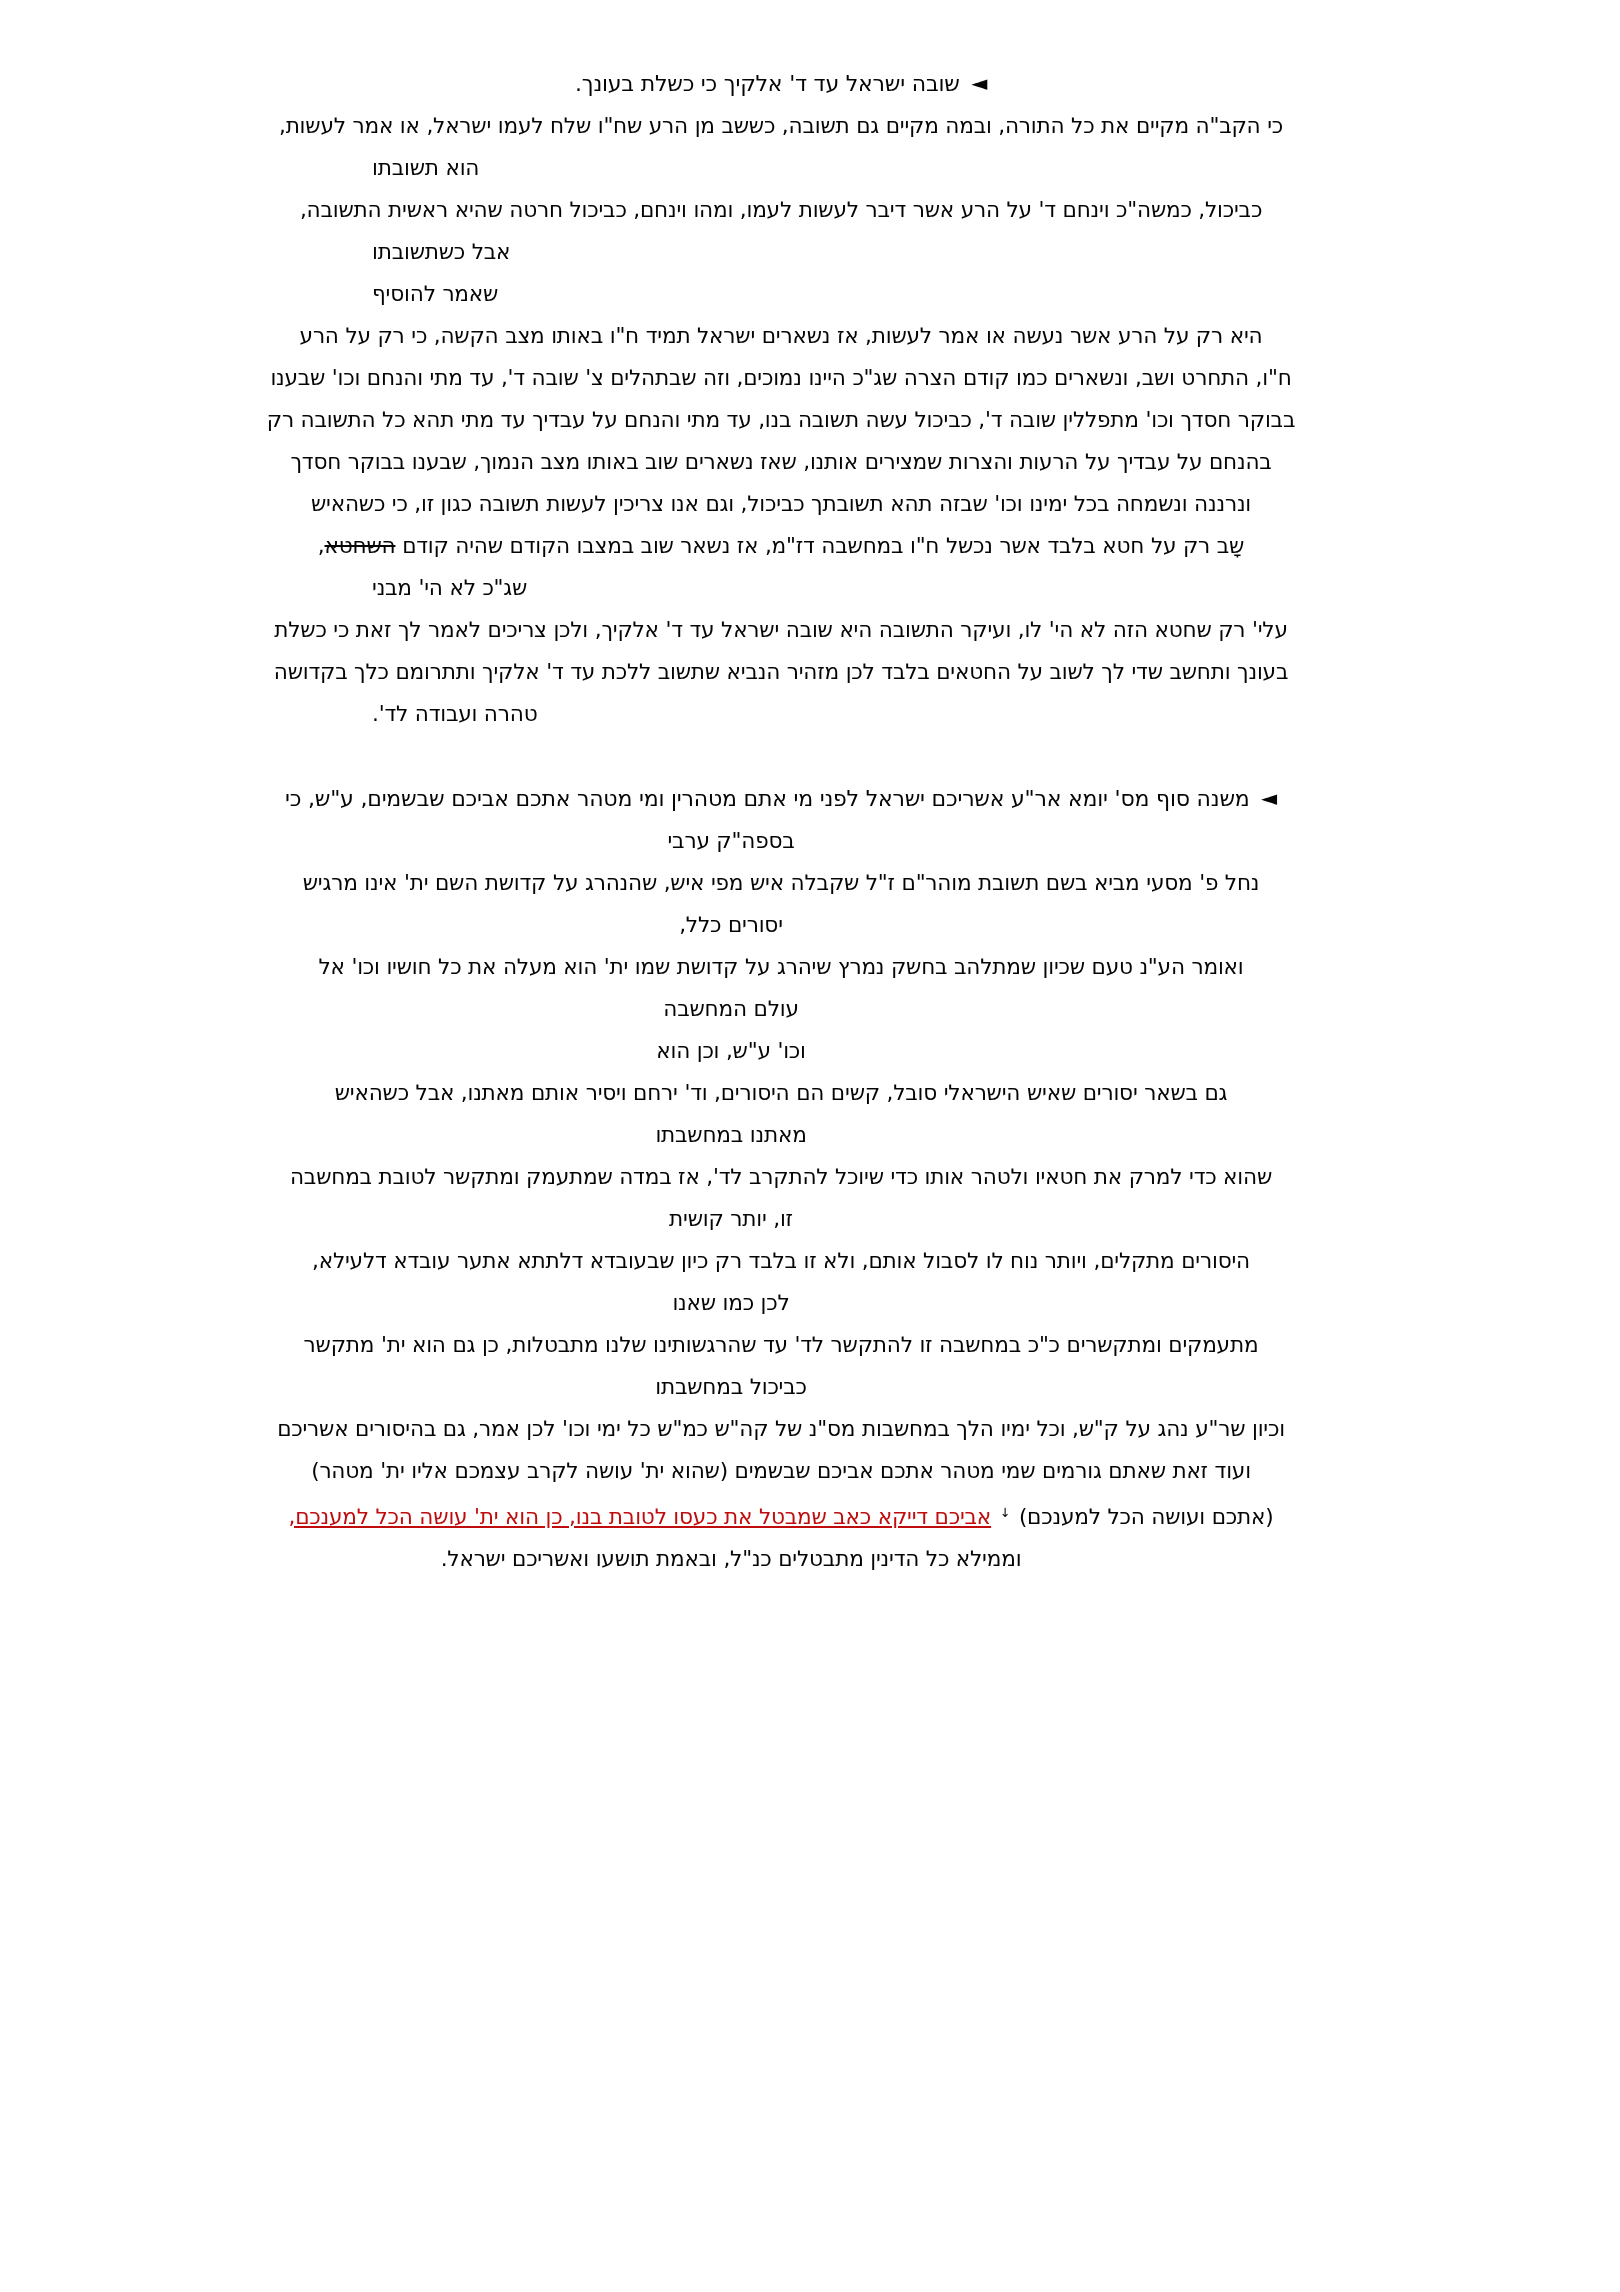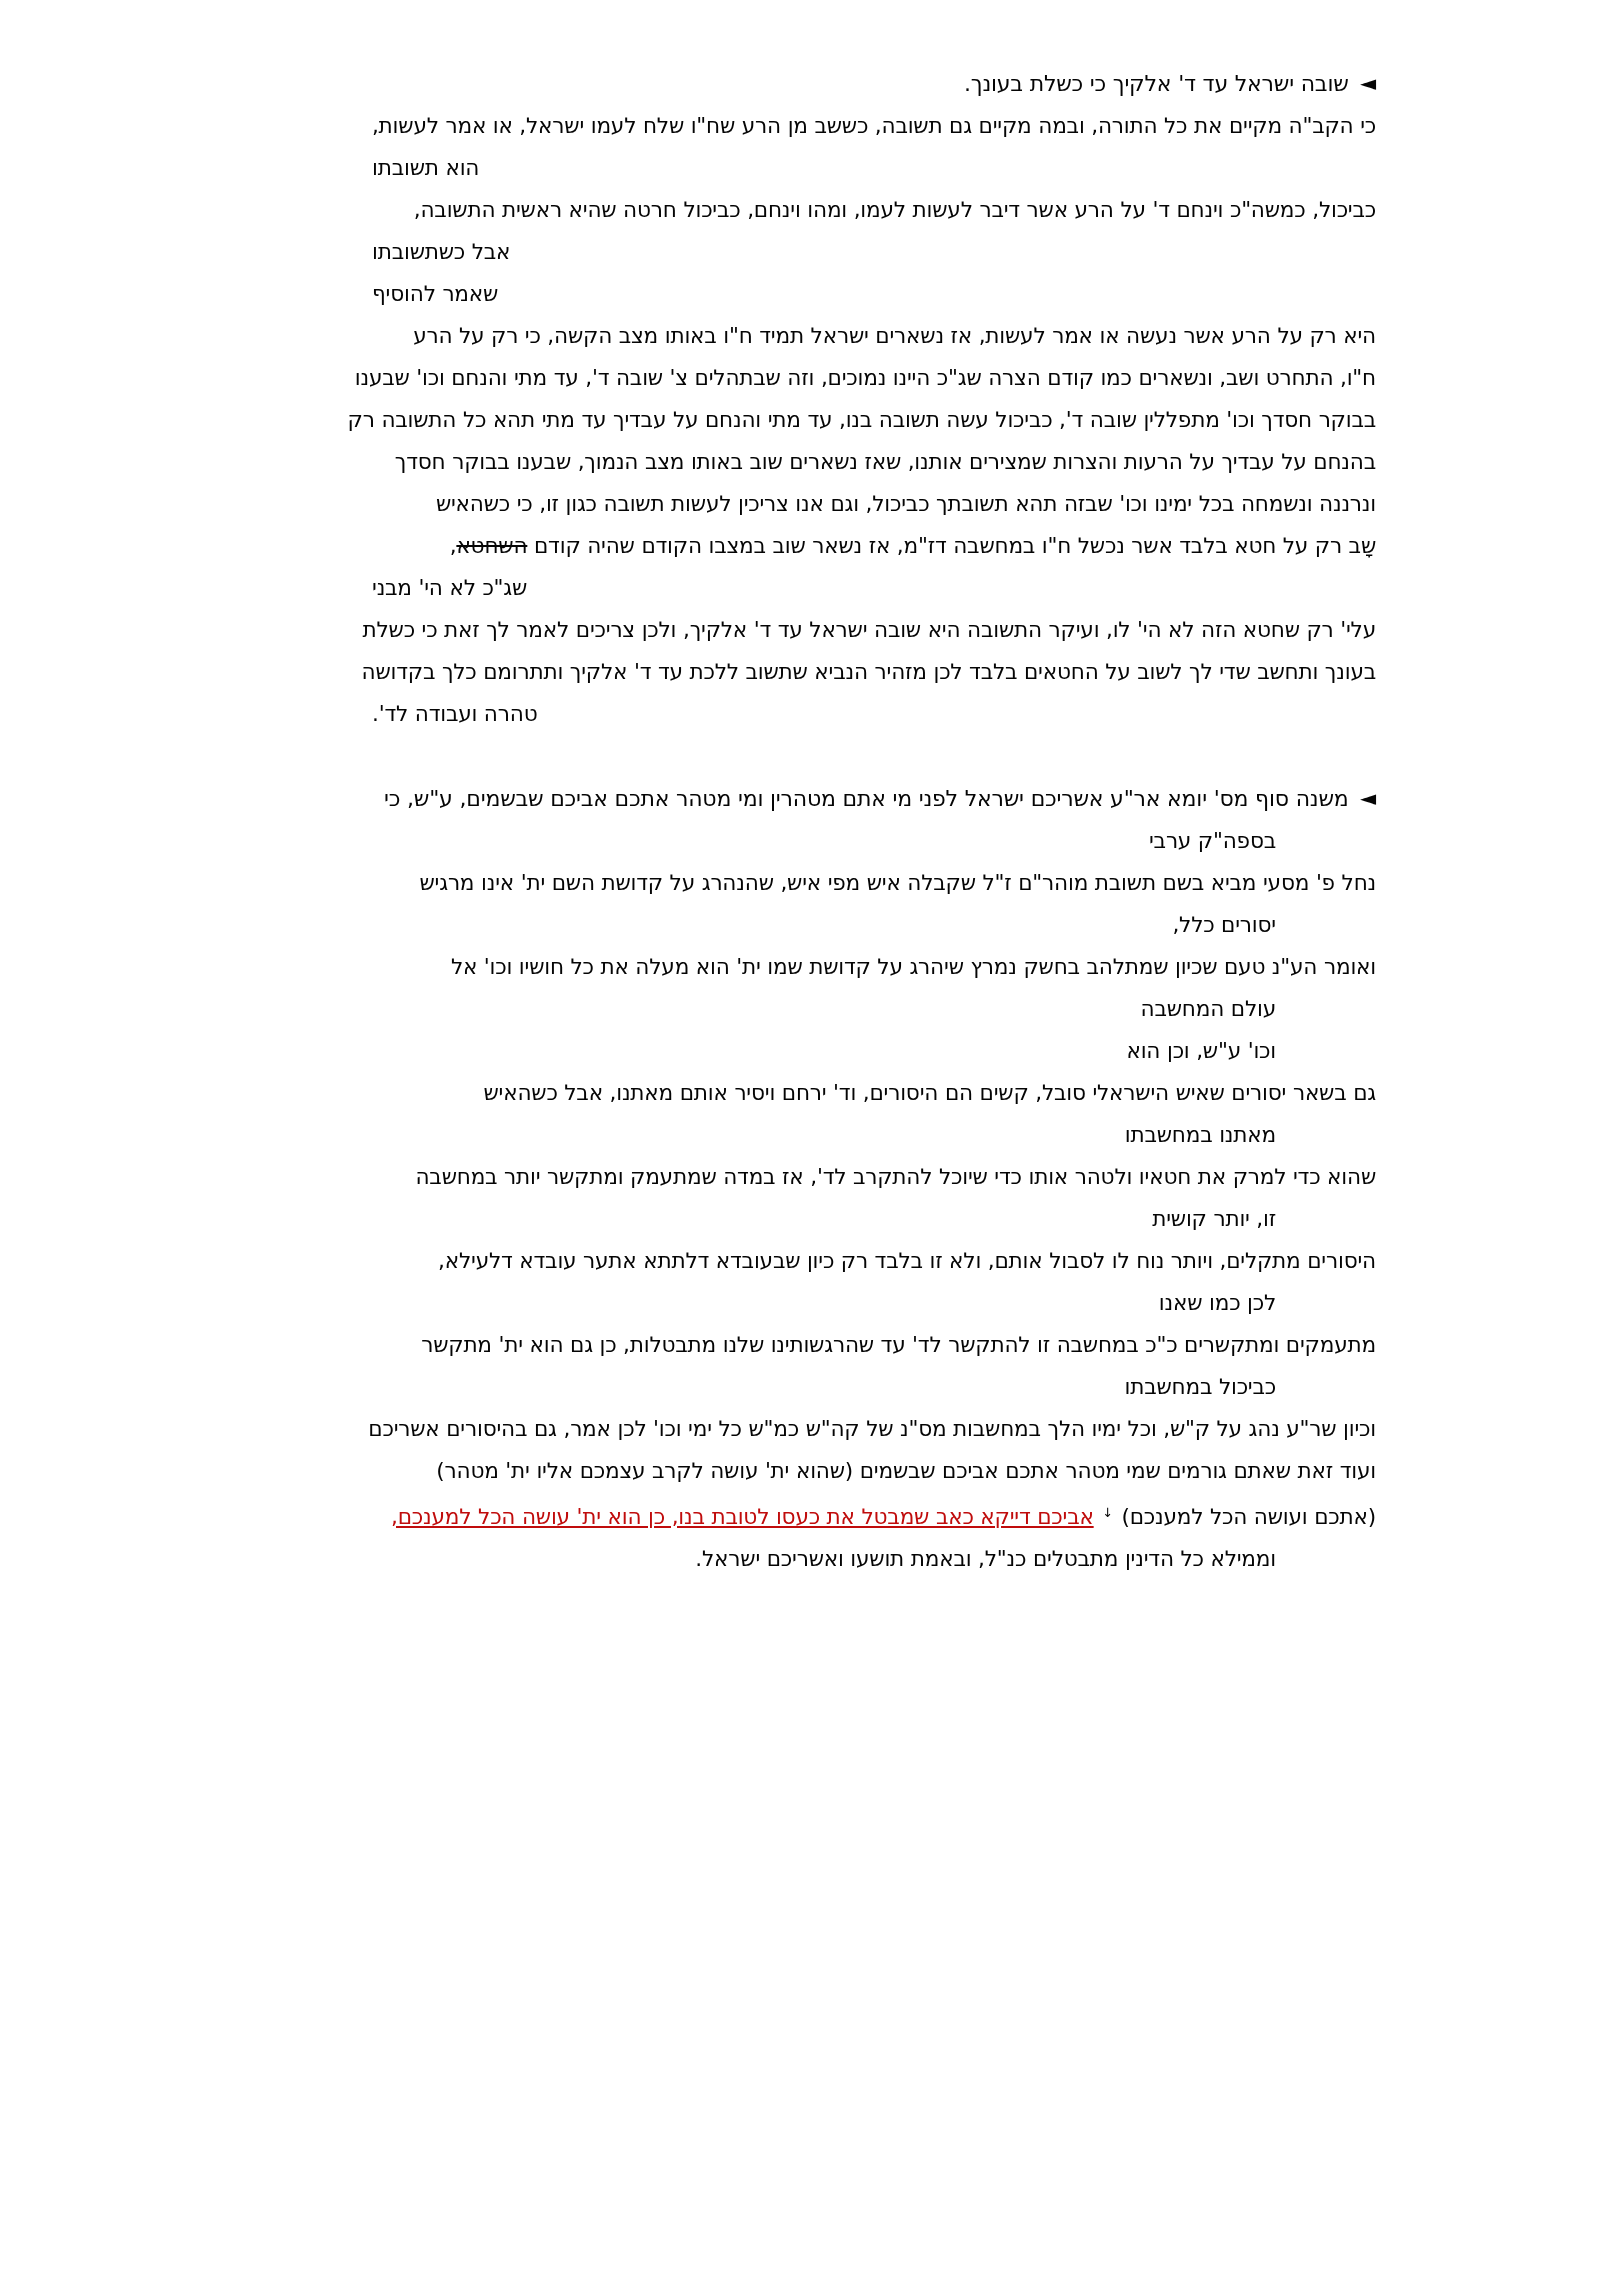--- a/index.html
+++ b/index.html
@@ -18,21 +18,21 @@
     right: 244px;
     width: 1190px;
     direction: rtl;
     unicode-bidi: embed;
     color: #050505;
     font-size: 21.6px;
     line-height: 42px;
     letter-spacing: -0.2px;
   }
   .section + .section { margin-top: 43px; }
-  .line { text-align: right; white-space: nowrap; }
+  .line { text-align: center; white-space: nowrap; }
   .line.header { font-size: 22px; }
   .line.center { text-align: left; padding-left: 186px; }
   .line.indent { padding-right: 100px; }
   .bullet {
     display: inline-block;
     margin-left: 11.8px;
     font-size: 20.6px;
     transform: translateY(-1px);
   }
   .strike { text-decoration: line-through; text-decoration-thickness: 2px; }
@@ -69,21 +69,21 @@
       <div class="section">
         <div class="line header"><span class="bullet">◄</span><span>משנה סוף מס' יומא אר"ע אשריכם ישראל לפני מי אתם מטהרין ומי מטהר אתכם אביכם שבשמים, ע"ש, כי</span></div>
         <div class="line indent"><span>בספה"ק ערבי</span></div>
         <div class="line full"><span>נחל פ' מסעי מביא בשם תשובת מוהר"ם ז"ל שקבלה איש מפי איש, שהנהרג על קדושת השם ית' אינו מרגיש</span></div>
         <div class="line indent"><span>יסורים כלל,</span></div>
         <div class="line full"><span>ואומר הע"נ טעם שכיון שמתלהב בחשק נמרץ שיהרג על קדושת שמו ית' הוא מעלה את כל חושיו וכו' אל</span></div>
         <div class="line indent"><span>עולם המחשבה</span></div>
         <div class="line indent"><span>וכו' ע"ש, וכן הוא</span></div>
         <div class="line full"><span>גם בשאר יסורים שאיש הישראלי סובל, קשים הם היסורים, וד' ירחם ויסיר אותם מאתנו, אבל כשהאיש</span></div>
         <div class="line indent"><span>מאתנו במחשבתו</span></div>
-        <div class="line full"><span>שהוא כדי למרק את חטאיו ולטהר אותו כדי שיוכל להתקרב לד', אז במדה שמתעמק ומתקשר יותר במחשבה</span></div>
+        <div class="line full"><span>שהוא כדי למרק את חטאיו ולטהר אותו כדי שיוכל להתקרב לד', אז במדה שמתעמק ומתקשר לטובת במחשבה</span></div>
         <div class="line indent"><span>זו, יותר קושית</span></div>
         <div class="line full"><span>היסורים מתקלים, ויותר נוח לו לסבול אותם, ולא זו בלבד רק כיון שבעובדא דלתתא אתער עובדא דלעילא,</span></div>
         <div class="line indent"><span>לכן כמו שאנו</span></div>
         <div class="line full"><span>מתעמקים ומתקשרים כ"כ במחשבה זו להתקשר לד' עד שהרגשותינו שלנו מתבטלות, כן גם הוא ית' מתקשר</span></div>
         <div class="line indent"><span>כביכול במחשבתו</span></div>
         <div class="line full"><span>וכיון שר"ע נהג על ק"ש, וכל ימיו הלך במחשבות מס"נ של קה"ש כמ"ש כל ימי וכו' לכן אמר, גם בהיסורים אשריכם</span></div>
         <div class="line full"><span>ועוד זאת שאתם גורמים שמי מטהר אתכם אביכם שבשמים (שהוא ית' עושה לקרב עצמכם אליו ית' מטהר)</span></div>
         <div class="line full"><span>(אתכם ועושה הכל למענכם) </span><span class="arrow">↓</span><span> </span><span class="red" style="color: rgb(192, 12, 12); text-decoration: underline;">אביכם דייקא כאב שמבטל את כעסו לטובת בנו, כן הוא ית' עושה הכל למענכם,</span></div>
         <div class="line indent"><span>וממילא כל הדינין מתבטלים כנ"ל, ובאמת תושעו ואשריכם ישראל.</span></div>
       </div>

